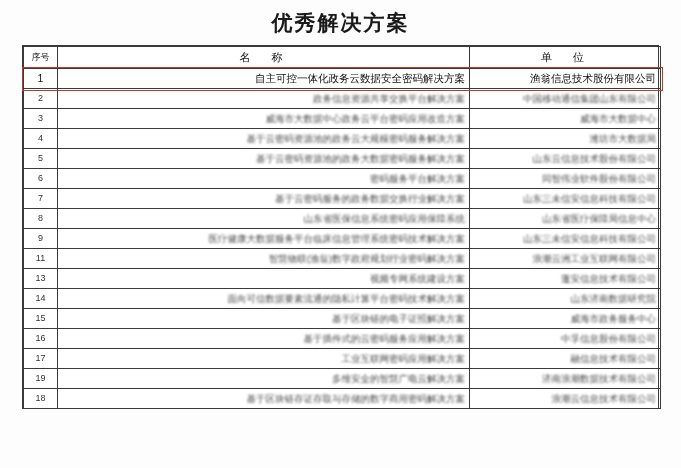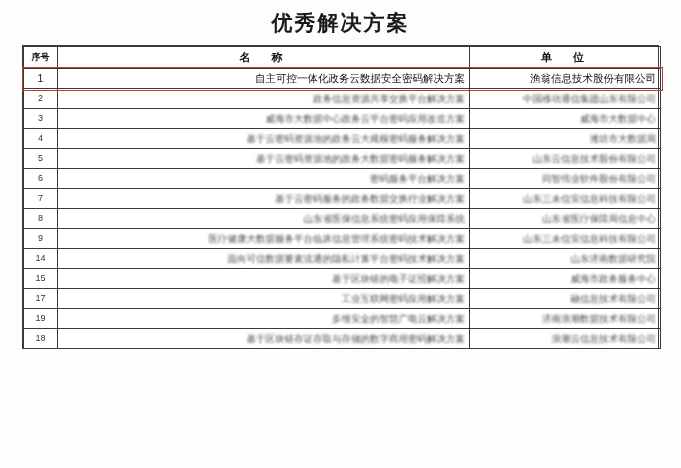--- a/index.html
+++ b/index.html
@@ -49,21 +49,21 @@
     height: 19px;
     font-size: 9.5px;
     font-family: "Liberation Sans", sans-serif;
     padding: 0 4px;
     line-height: 19px;
     overflow: hidden;
     white-space: nowrap;
   }
   thead th {
     font-family: "Liberation Serif", serif;
-    font-weight: bold;
+    font-weight: normal;
     font-size: 11px;
     letter-spacing: 5px;
     text-align: center;
     height: 21px;
     line-height: 21px;
     color: #111;
   }
   thead th.idx-head {
     letter-spacing: 0px;
     font-size: 9px;
@@ -159,30 +159,45 @@
             <td class="idx">8</td>
             <td class="name">山东省医保信息系统密码应用保障系统</td>
             <td class="org">山东省医疗保障局信息中心</td>
           </tr>
           <tr class="blur">
             <td class="idx">9</td>
             <td class="name">医疗健康大数据服务平台临床信息管理系统密码技术解决方案</td>
             <td class="org">山东三未信安信息科技有限公司</td>
           </tr>
           <tr class="blur">
+            <td class="idx">11</td>
+            <td class="name">智慧物联(渔翁)数字政府规划行业密码解决方案</td>
+            <td class="org">浪潮云洲工业互联网有限公司</td>
+          </tr>
+          <tr class="blur">
+            <td class="idx">13</td>
+            <td class="name">视频专网系统建设方案</td>
+            <td class="org">蓬安信息技术有限公司</td>
+          </tr>
+          <tr class="blur">
             <td class="idx">14</td>
             <td class="name">面向可信数据要素流通的隐私计算平台密码技术解决方案</td>
             <td class="org">山东济南数据研究院</td>
           </tr>
           <tr class="blur">
             <td class="idx">15</td>
             <td class="name">基于区块链的电子证照解决方案</td>
             <td class="org">威海市政务服务中心</td>
           </tr>
           <tr class="blur">
+            <td class="idx">16</td>
+            <td class="name">基于插件式的云密码服务应用解决方案</td>
+            <td class="org">中孚信息股份有限公司</td>
+          </tr>
+          <tr class="blur">
             <td class="idx">17</td>
             <td class="name">工业互联网密码应用解决方案</td>
             <td class="org">融信息技术有限公司</td>
           </tr>
           <tr class="blur">
             <td class="idx">19</td>
             <td class="name">多维安全的智慧广电云解决方案</td>
             <td class="org">济南浪潮数据技术有限公司</td>
           </tr>
           <tr class="blur">

